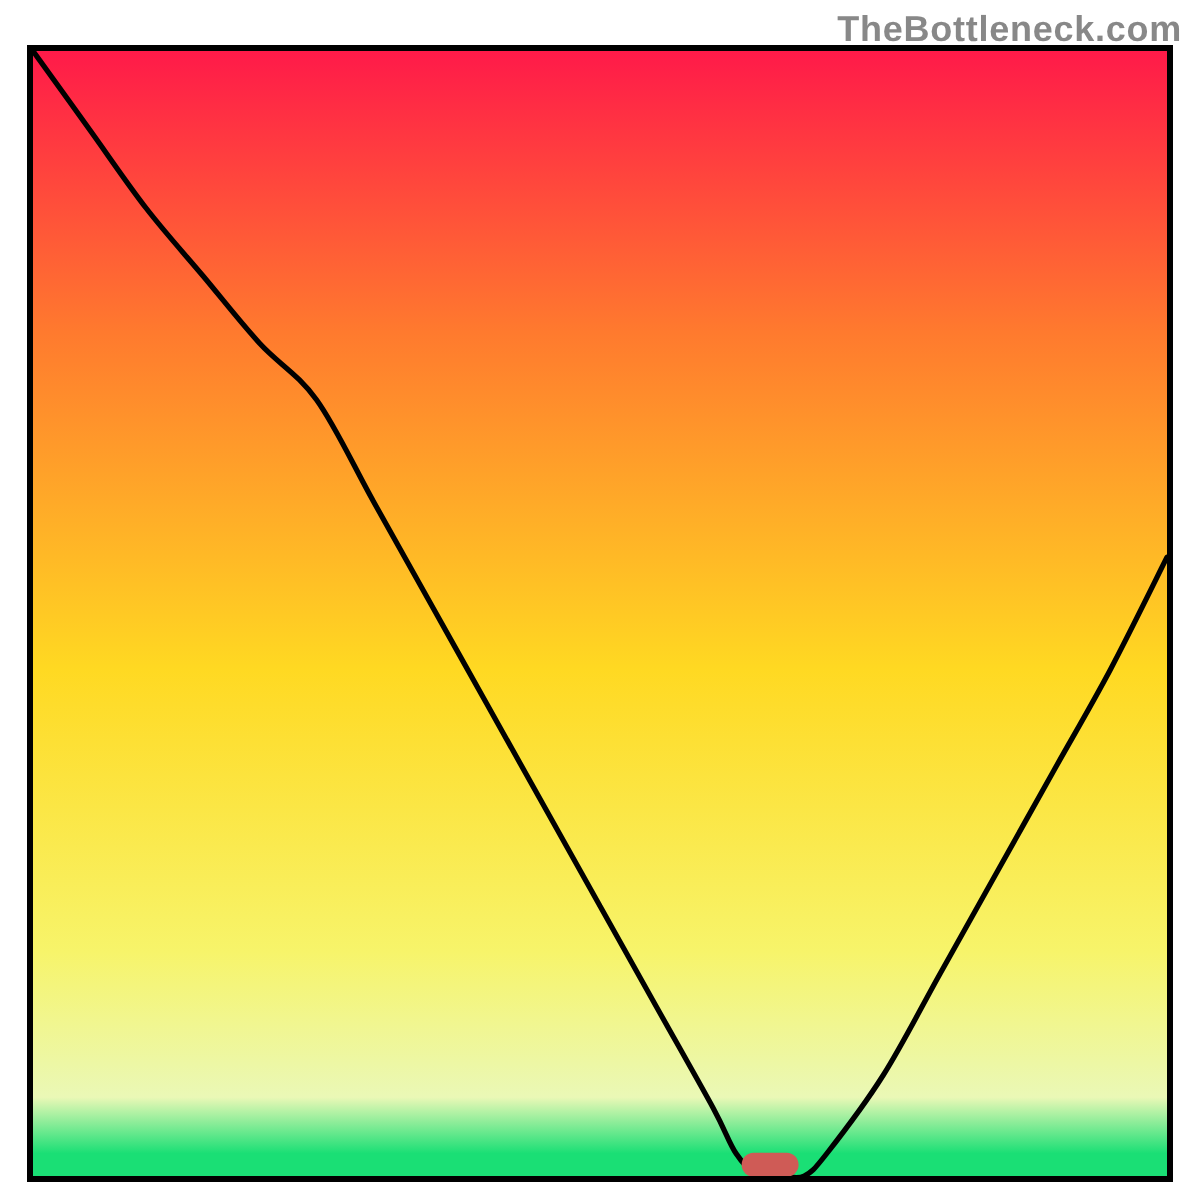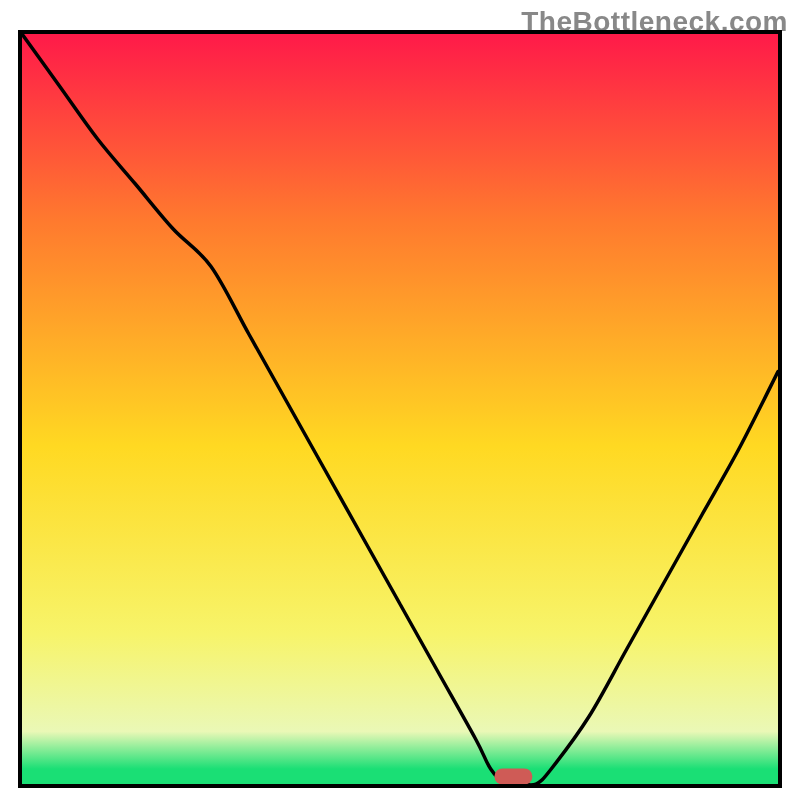--- a/index.html
+++ b/index.html
@@ -8,21 +8,21 @@
     width: 800px;
     height: 800px;
     background: #ffffff;
     position: relative;
     font-family: Arial, sans-serif;
   }
   .watermark {
     position: absolute;
     top: 6px;
     right: 12px;
-    font-size: 28px;
+    font-size: 24px;
     font-weight: bold;
     color: #888888;
     letter-spacing: 0.5px;
   }
   .plot-container {
     position: absolute;
     top: 30px;
     left: 18px;
     width: 764px;
     height: 758px;

